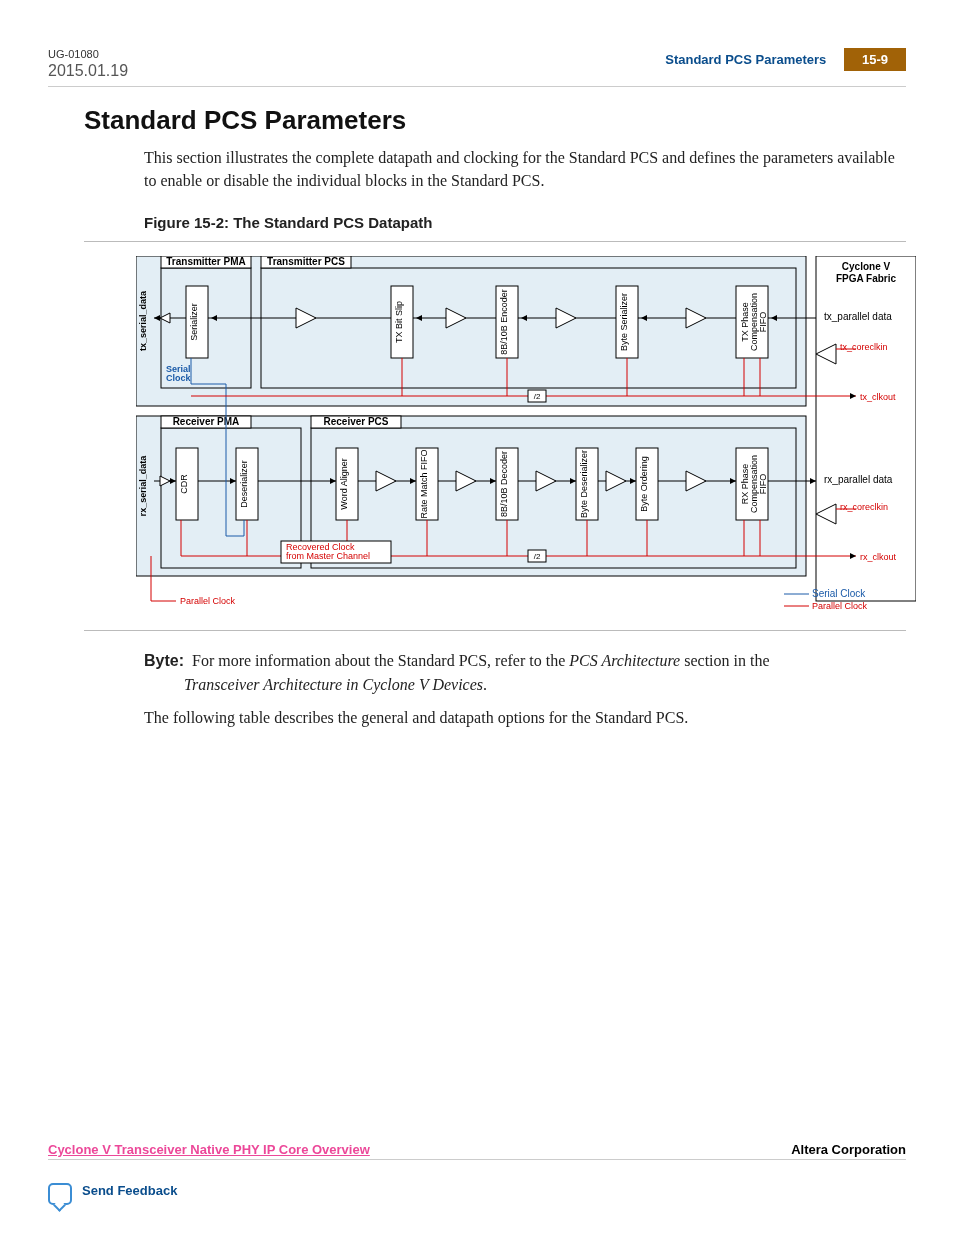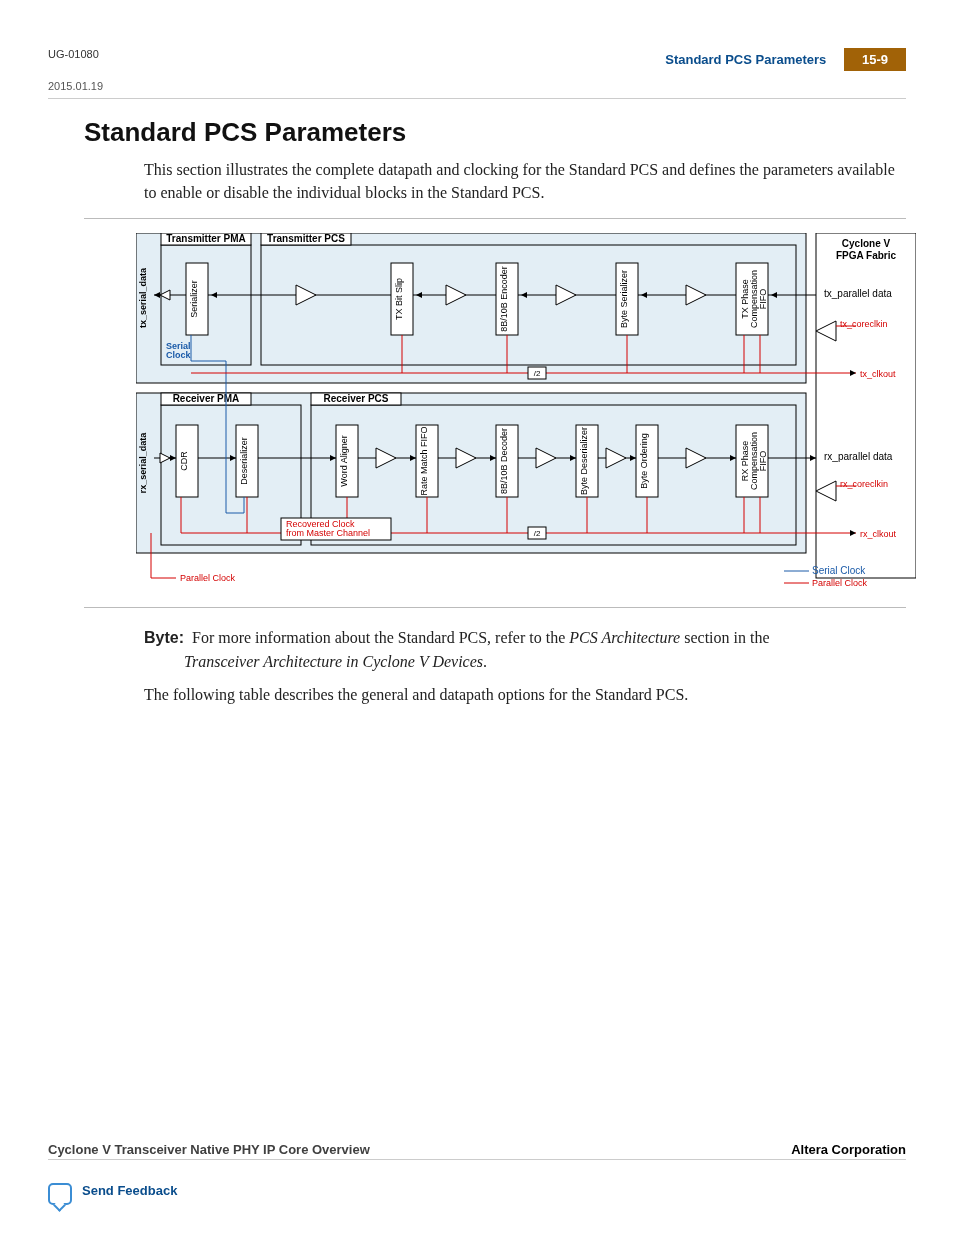--- a/index.html
+++ b/index.html
@@ -5,21 +5,21 @@
   html,body { margin:0; padding:0; }
   body {
     width:954px; height:1235px;
     font-family: "Segoe UI", "Helvetica Neue", Arial, sans-serif;
     color:#222; background:#fff; position:relative;
   }
   .page { padding:48px 48px 0 48px; }
 
   
   .doc-id { font-size:11px; color:#333; }
-  .doc-date { font-size:11px; color:#555; margin-top:20px; }
+  .doc-date { font-size:16px; color:#555; margin-top:2px; }
   .hdr-right { text-align:right; font-size:13px; font-weight:600; color:#0a4d8c; }
   .pageno-box { display:inline-block; background:#a16207; color:#fff; padding:4px 18px; margin-left:14px; font-weight:600; }
   .hdr-rule { border:0; border-top:1px solid #ccc; margin:6px 0 18px 0; }
 
   
   h1.section { font-size:26px; font-weight:700; margin:10px 0 10px 36px; color:#111; }
   .body-text { font-size:16px; line-height:1.45; margin:0 0 14px 96px; max-width:760px; font-family: Georgia, "Times New Roman", serif; color:#222; }
   .fig-cap { font-size:15px; font-weight:700; margin:22px 0 10px 96px; }
   .fig-rule { border:0; border-top:1px solid #bbb; margin:0 0 14px 36px; }
   .note-row { font-size:16px; margin:18px 0 10px 96px; max-width:760px; font-family: Georgia, "Times New Roman", serif; line-height:1.45; }
@@ -44,21 +44,21 @@
   .red-text { font-size:9px; fill:#d40000; }
   .blue-text-bold { font-size:9px; fill:#1a5aa8; font-weight:700; }
   .divbox { fill:#fff; stroke:#000; stroke-width:1; }
   .divtxt { font-size:8px; text-anchor:middle; }
   .arrow-head { fill:#000; }
   .tri-mux { fill:#fff; stroke:#000; stroke-width:1; }
 
   
   .footer { position:absolute; left:48px; right:48px; bottom:30px; }
   .footer-top { display:flex; justify-content:space-between; font-size:13px; }
-  .ft-left { color:#404040; font-weight:700; }
+  .ft-left { color:#ec4899; font-weight:700;text-decoration:underline; }
   .ft-right { color:#000; font-weight:700; }
   .footer-hr { border:0; border-top:1px solid #ccc; margin:2px 0 14px 0; }
   .feedback { display:flex; align-items:flex-start; gap:10px; color:#0a4d8c; font-weight:700; font-size:13px; cursor:pointer; }
   .bubble { width:20px; height:18px; border:2px solid #3b8dd4; border-radius:5px; position:relative; }
   .bubble::after { content:""; position:absolute; bottom:-7px; left:5px; width:7px; height:7px; border-left:2px solid #3b8dd4; border-bottom:2px solid #3b8dd4; background:#fff; transform:rotate(-45deg); }
 </style>
 </head>
 <body>
 
 <div class="page">
@@ -71,20 +71,21 @@
     <div class="hdr-right">
       <span>Standard PCS Parameters</span>
       <span class="pageno-box">15-9</span>
     </div>
   </div>
   <hr class="hdr-rule">
 
   <h1 class="section">Standard PCS Parameters</h1>
   <p class="body-text">This section illustrates the complete datapath and clocking for the Standard PCS and defines the parameters available to enable or disable the individual blocks in the Standard PCS.</p>
 
+  <div class="fig-cap">Figure 15-2: The Standard PCS Datapath</div>
   <hr class="fig-rule">
 
   <div class="diagram-wrap">
     <svg width="780" height="360" viewBox="0 0 780 360">
 
       <rect x="0" y="0" width="670" height="150" class="lane-fill"></rect>
       <rect x="0" y="0" width="670" height="150" class="lane-border"></rect>
 
       <rect x="0" y="160" width="670" height="160" class="lane-fill"></rect>
       <rect x="0" y="160" width="670" height="160" class="lane-border"></rect>

